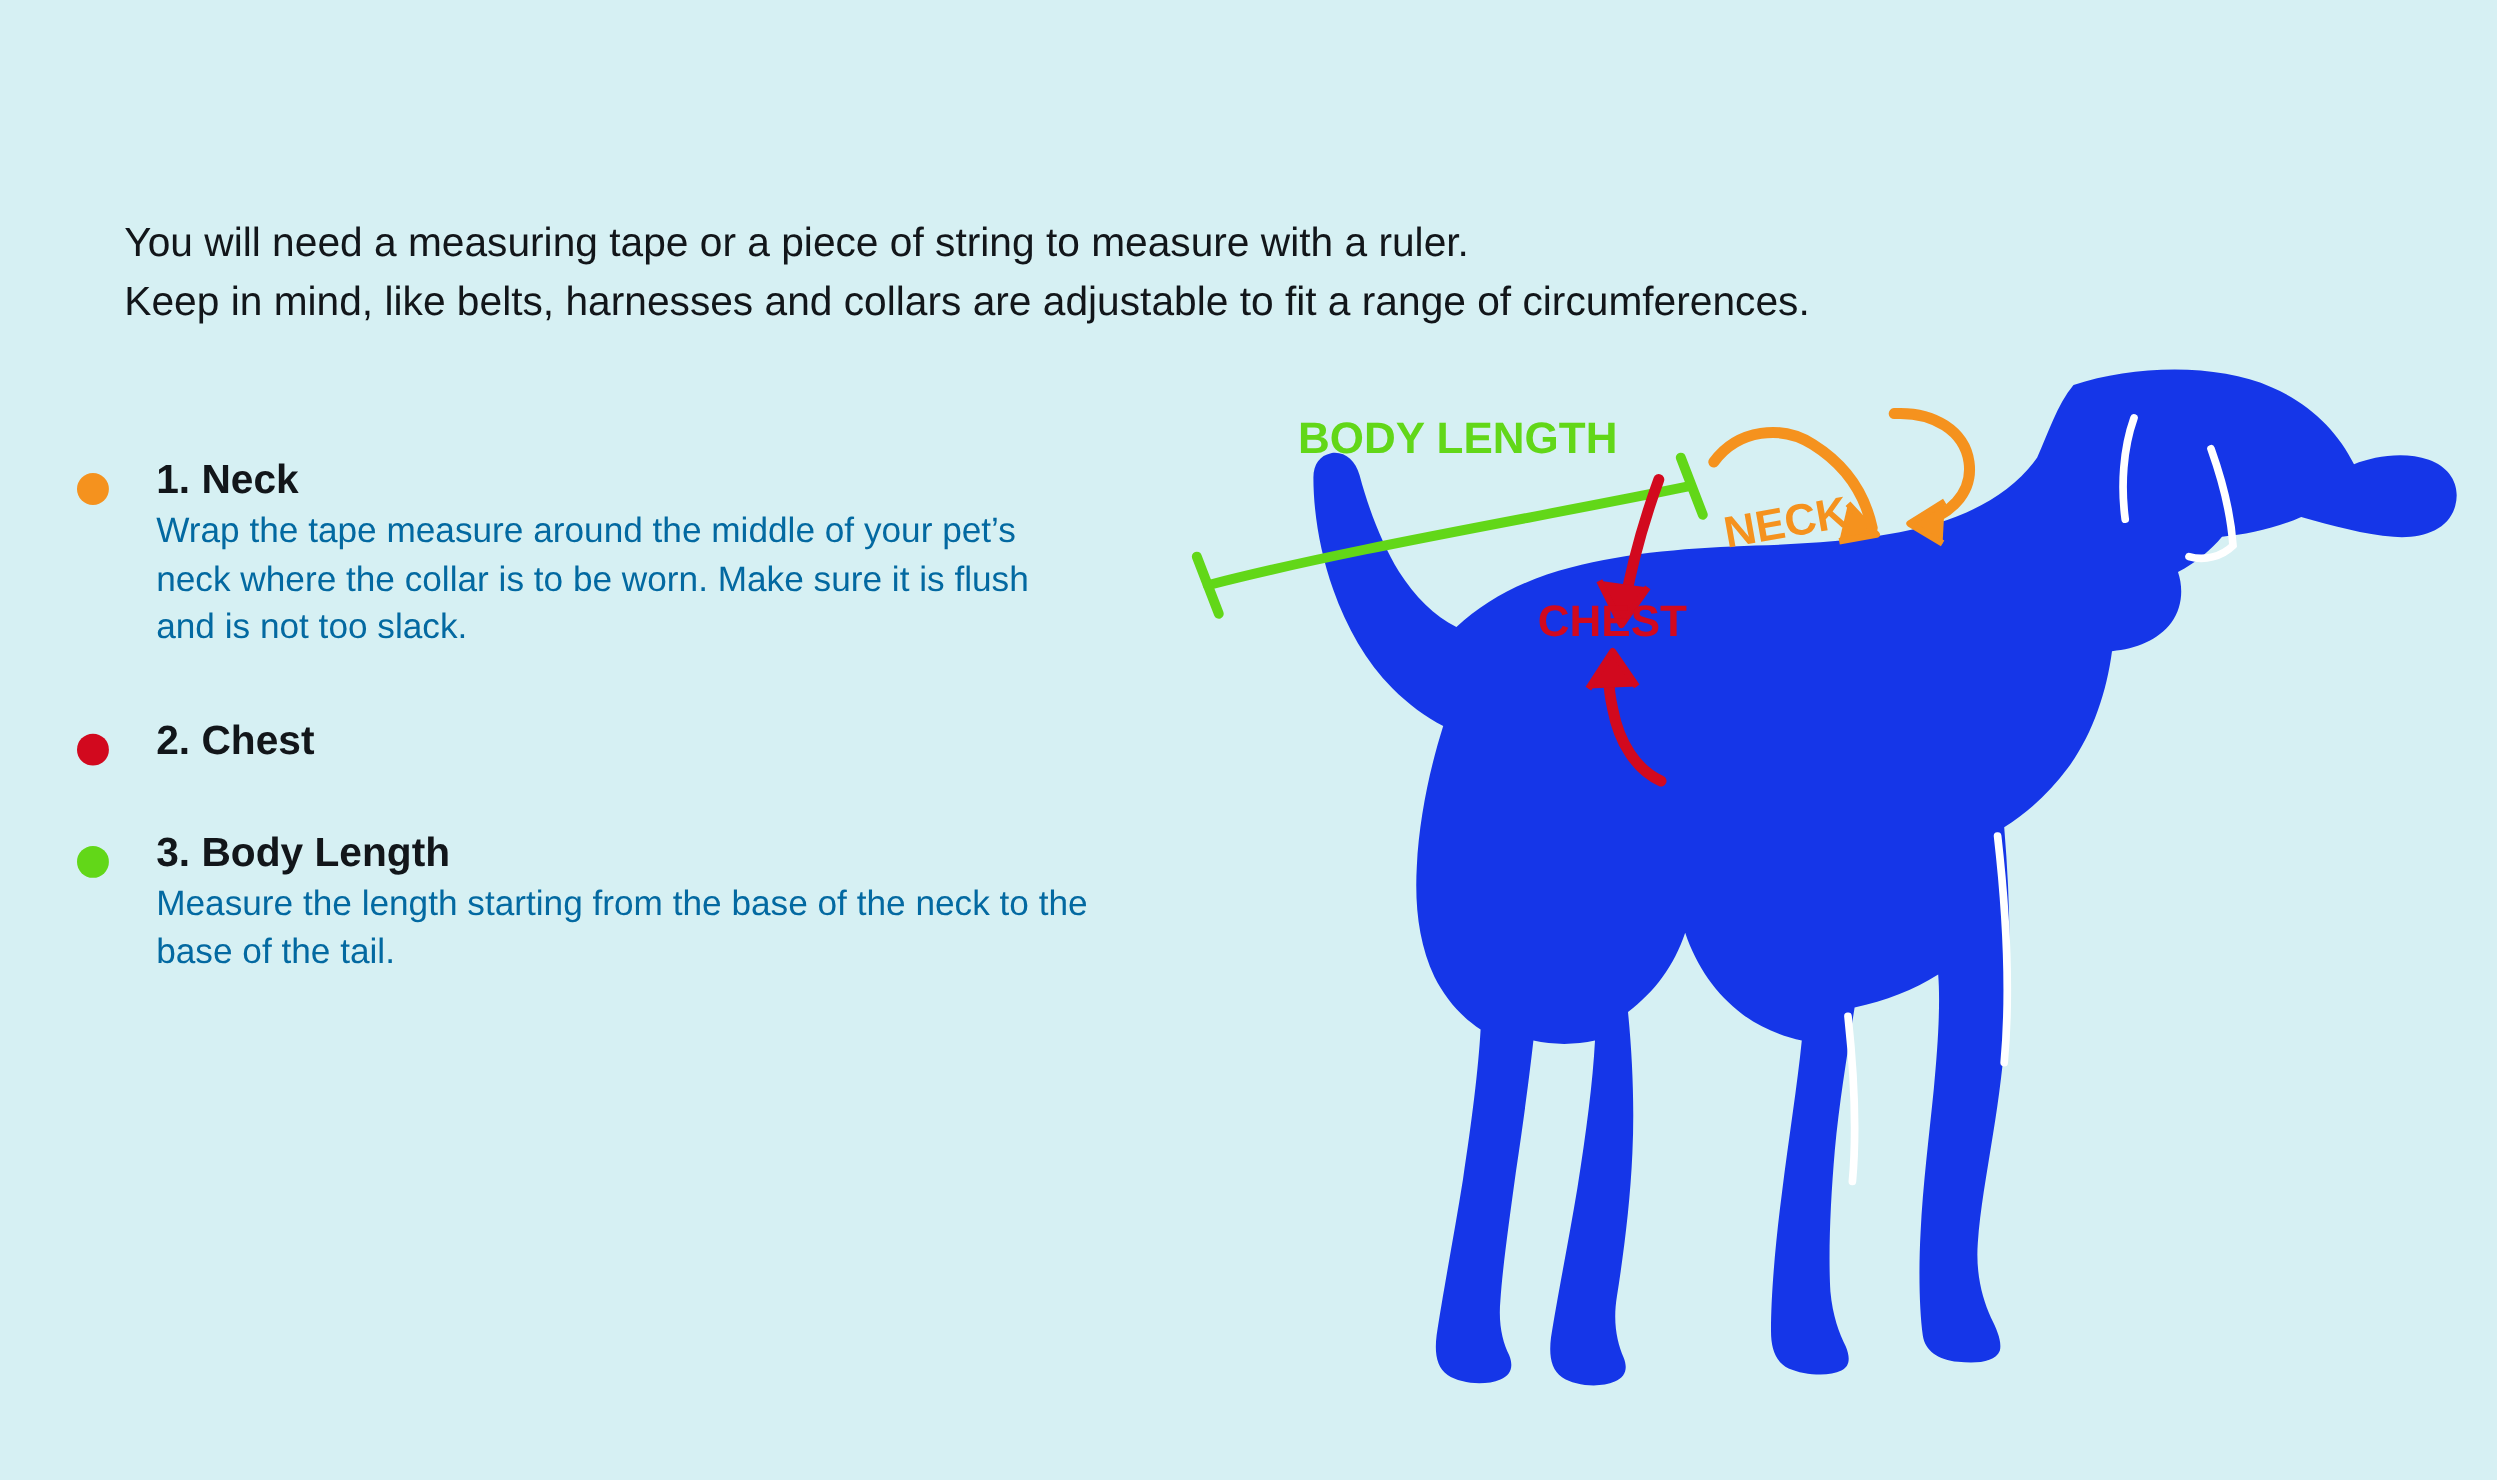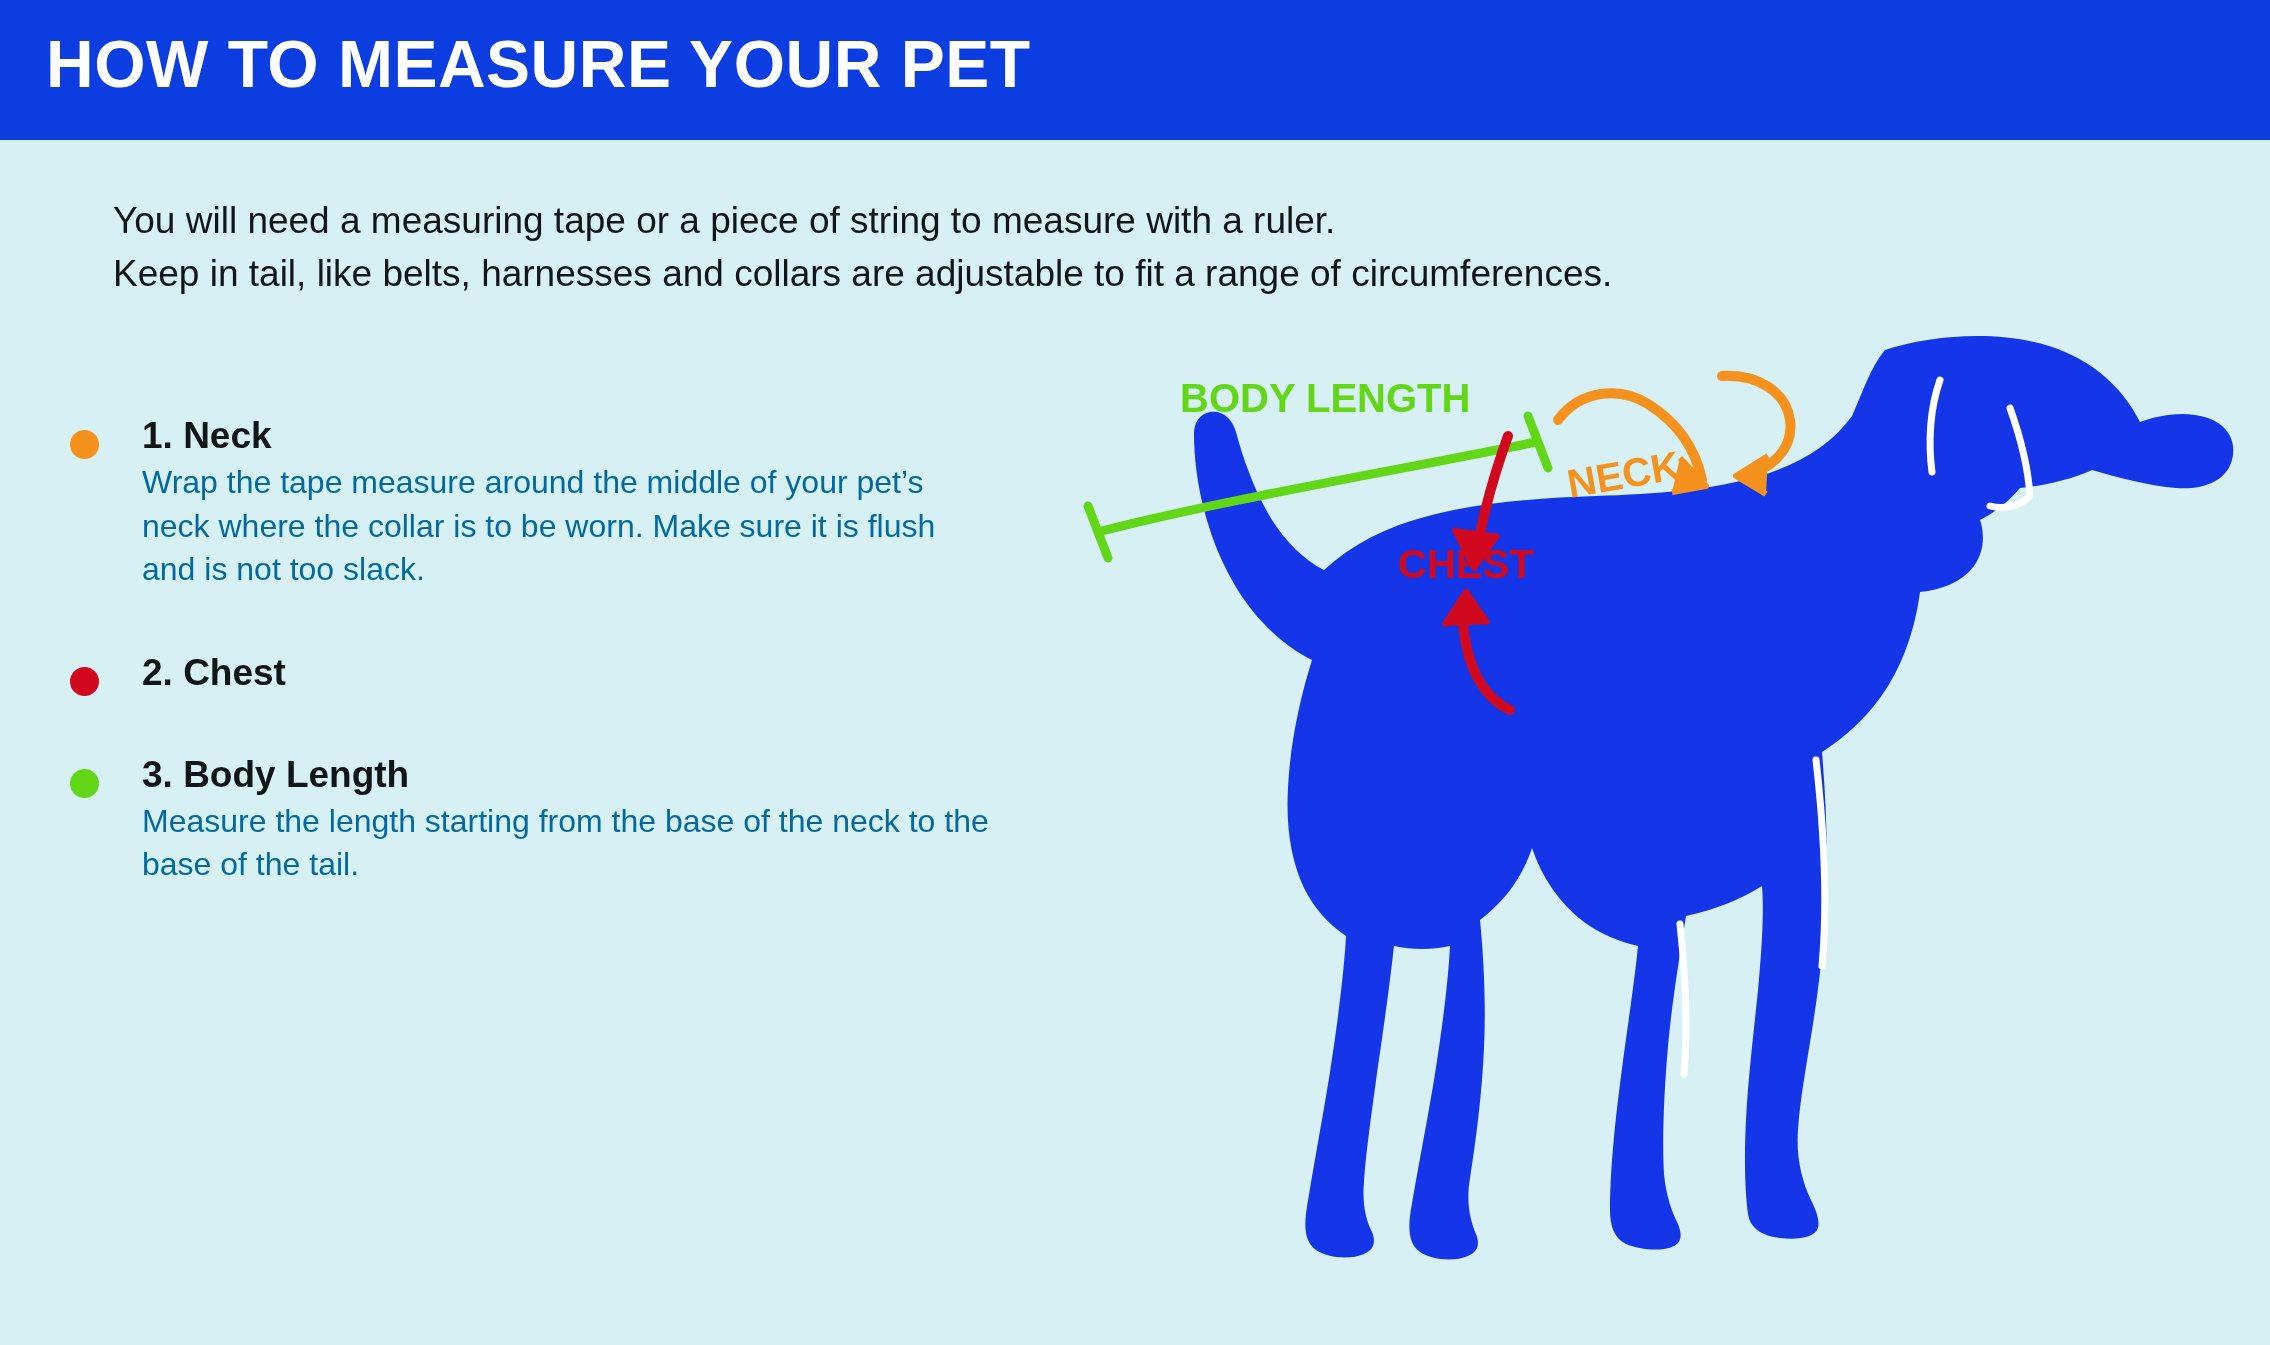--- a/index.html
+++ b/index.html
@@ -102,27 +102,24 @@
   .lbl {
     font-weight: bold;
     font-family: "Liberation Sans", sans-serif;
   }
 </style>
 </head>
 <body>
 
 <div id="page">
 
-  <div class="header-bar">
-    <div class="header-title">HOW TO MEASURE YOUR PET</div>
-  </div>
 
   <div class="intro">
     <div>You will need a measuring tape or a piece of string to measure with a ruler.</div>
-    <div>Keep in tail, like belts, harnesses and collars are adjustable to fit a range of circumferences.</div>
+    <div>Keep in mind, like belts, harnesses and collars are adjustable to fit a range of circumferences.</div>
   </div>
 
   <div class="steps">
 
     <div class="step">
       <span class="step-bullet" style="background:#f5921e"></span>
       <div class="step-title">1. Neck</div>
       <div class="step-desc">Wrap the tape measure around the middle of your pet’s neck where the collar is to be worn. Make sure it is flush and is not too slack.</div>
     </div>
 

